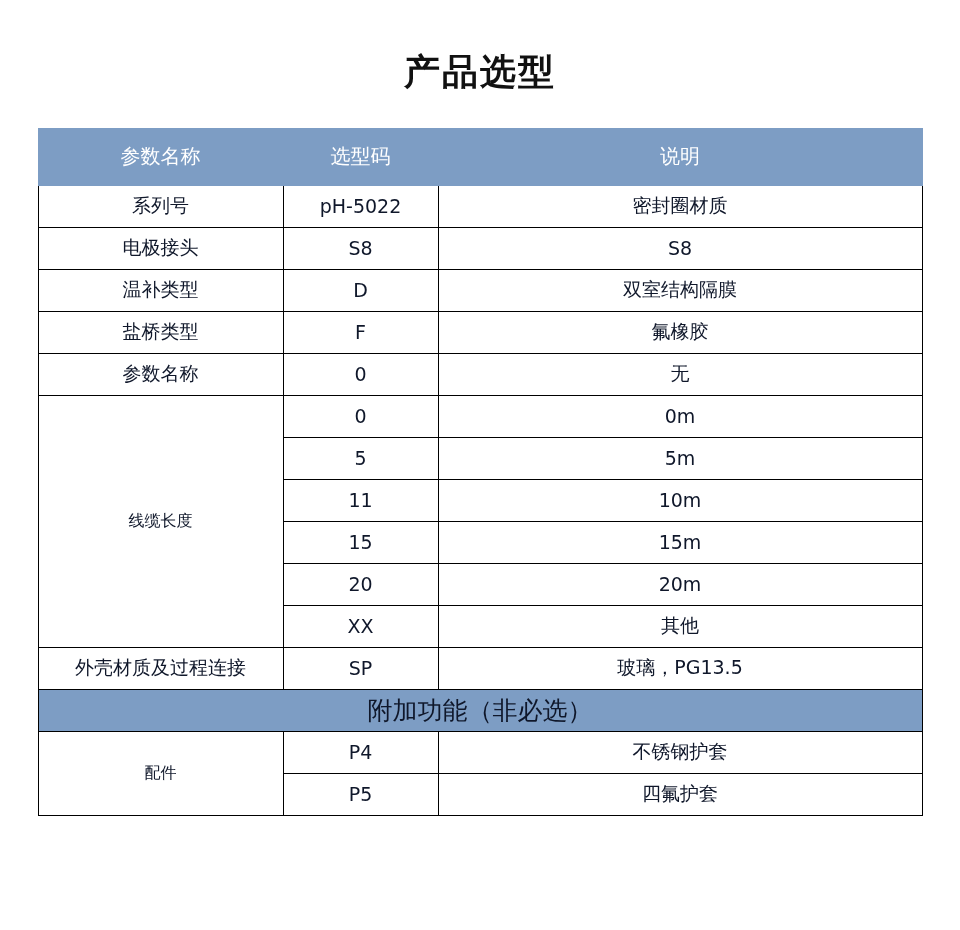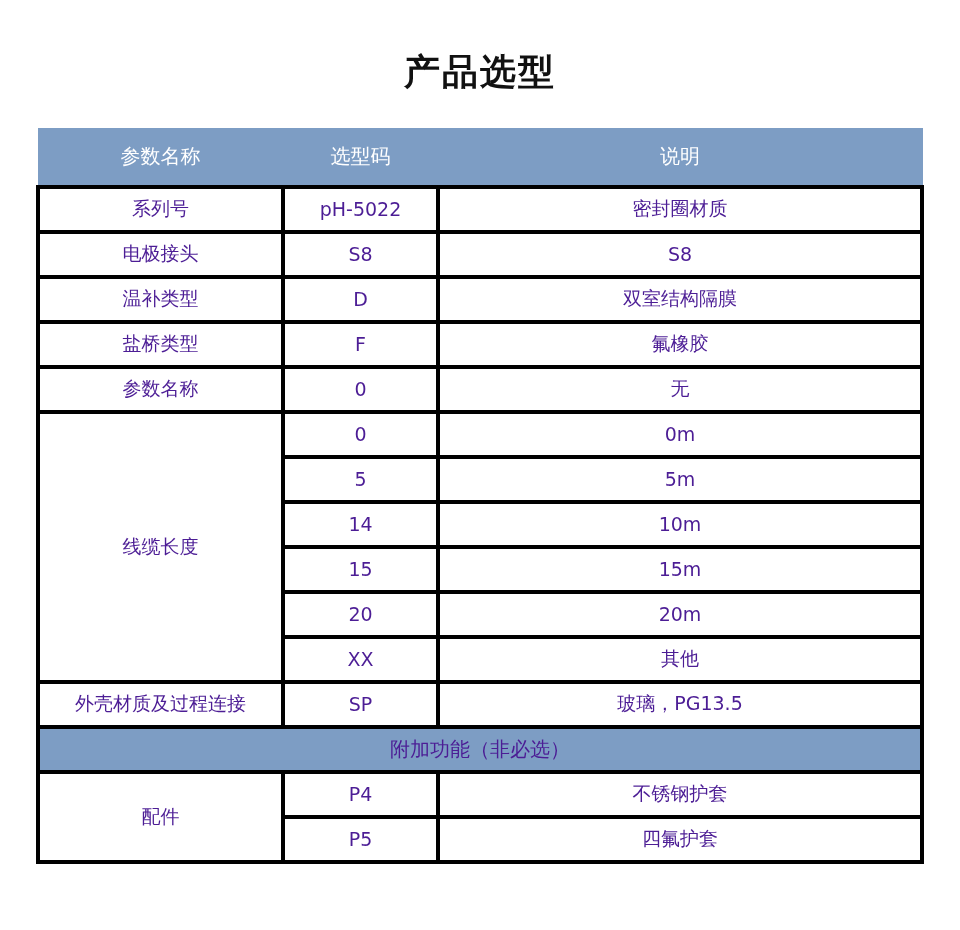--- a/index.html
+++ b/index.html
@@ -31,48 +31,48 @@
     line-height: 1.1;
   }
   table.spec {
     border-collapse: collapse;
     table-layout: fixed;
     width: 884px;
     margin: 0 auto;
     font-size: 19px;
   }
   table.spec td {
-    border: 4px solid #000000;
+    border: 1px solid #000000;
     text-align: center;
     vertical-align: middle;
     height: 41px;
     padding: 0 4px;
-    color: #4c1d95;
+    color: #0f172a;
   }
   .col-a { width: 245px; }
   .col-b { width: 155px; }
   .col-c { width: 484px; }
 
   tr.head td {
     background: #7d9dc4;
     color: #ffffff;
     font-weight: normal;
     height: 56px;
     font-size: 20px;
     border: 1px solid #7d9dc4;
   }
   td.section {
     background: #7d9dc4;
     color: #ffffff;
     height: 52px;
-    font-size: 20px;
+    font-size: 25px;
     border: 1px solid #7d9dc4;
   }
   td.merged {
-    font-size: 19px;
+    font-size: 16px;
   }
 </style>
 </head>
 <body>
 
 <div class="page">
 
   <div class="title">产品选型</div>
 
   <table class="spec">
@@ -117,21 +117,21 @@
       <tr>
         <td class="merged" rowspan="6">线缆长度</td>
         <td>0</td>
         <td>0m</td>
       </tr>
       <tr>
         <td>5</td>
         <td>5m</td>
       </tr>
       <tr>
-        <td>14</td>
+        <td>11</td>
         <td>10m</td>
       </tr>
       <tr>
         <td>15</td>
         <td>15m</td>
       </tr>
       <tr>
         <td>20</td>
         <td>20m</td>
       </tr>

